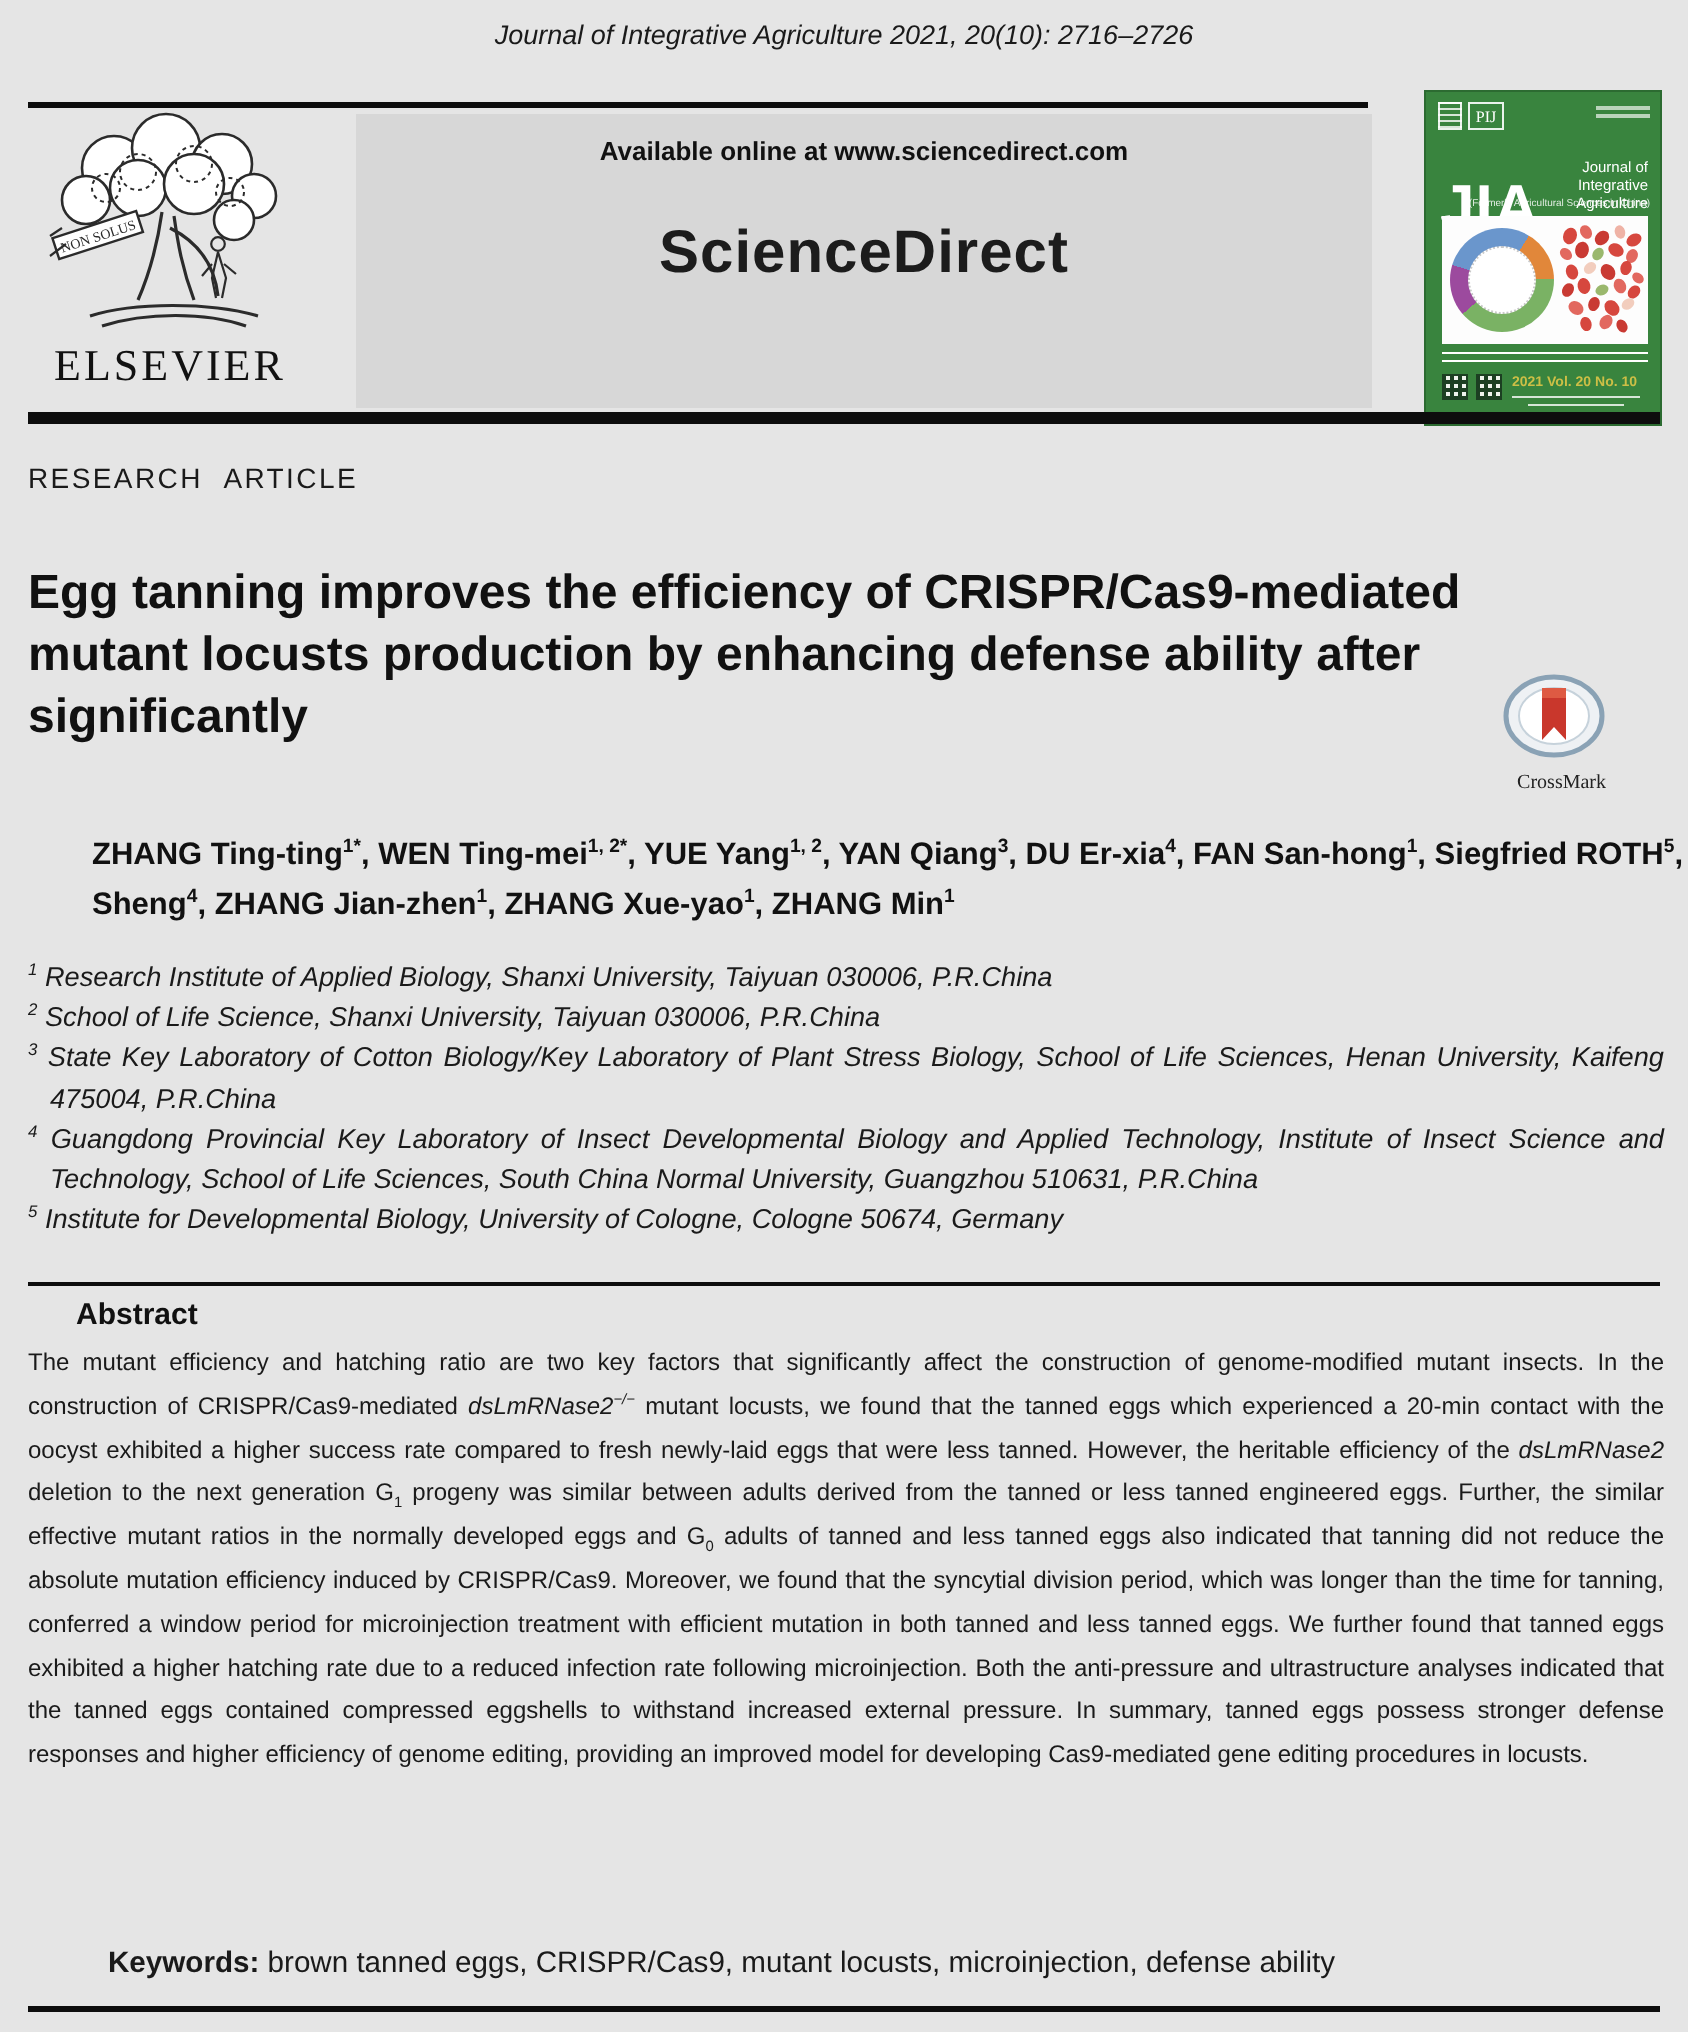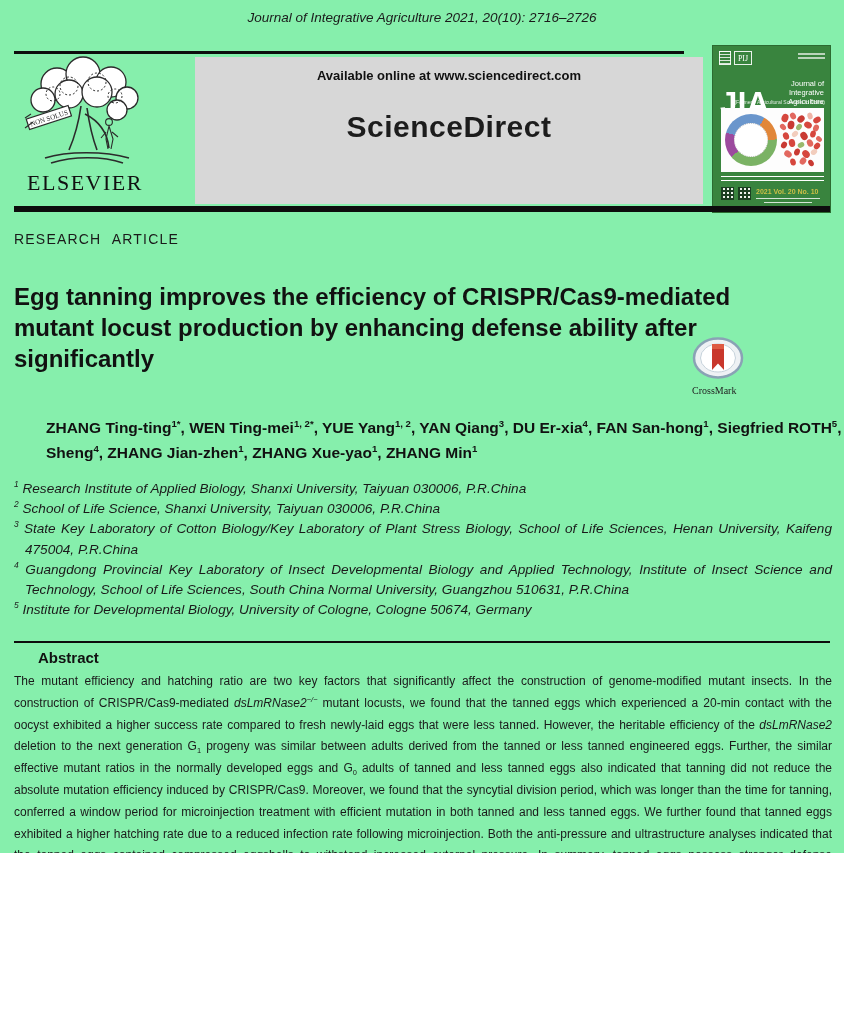--- a/index.html
+++ b/index.html
@@ -1,18 +1,18 @@
 <!DOCTYPE html>
 <html><head>
 <meta charset="utf-8">
 <title>Journal Article Page</title>
 <style>
   html,body{margin:0;padding:0;background:#ffffff;}
   body{font-family:"Liberation Sans",sans-serif;color:#1a1a1a;-webkit-font-smoothing:antialiased;}
-  .page{position:relative;width:844px;height:853px;background:#86efac;overflow:hidden;}
+  .page{position:relative;width:844px;height:1016px;background:#e5e5e5;overflow:hidden;}
 
   sup{font-size:62%;vertical-align:super;line-height:0;}
   sub{font-size:62%;vertical-align:sub;line-height:0;}
 
   
   .topline{position:absolute;left:0;top:10px;width:100%;text-align:center;
            font-style:italic;font-size:13.5px;color:#1a1a1a;}
 
   
   .rule{position:absolute;background:#0d0d0d;}
@@ -21,21 +21,21 @@
   .rule-abstract{left:14px;top:641px;width:816px;height:2px;}
   .rule-bottom{left:14px;top:1003px;width:816px;height:3px;}
 
   
   .elsevier{position:absolute;left:12px;top:56px;width:146px;height:148px;text-align:center;}
   .elsevier svg{display:block;margin:0 auto;}
   .elsevier .wordmark{font-family:"Liberation Serif",serif;font-size:22px;letter-spacing:1.5px;
                       color:#111;margin-top:-4px;}
 
   
-  .sd-box{position:absolute;left:195px;top:57px;width:508px;height:147px;background:#d7d7d7;}
+  .sd-box{position:absolute;left:178px;top:57px;width:508px;height:147px;background:#d7d7d7;}
   .sd-avail{margin-top:11px;text-align:center;font-weight:bold;font-size:13px;color:#111;}
   .sd-name{margin-top:27px;text-align:center;font-weight:bold;font-size:30px;color:#1c1c1c;letter-spacing:.5px;}
 
   
   .cover{position:absolute;left:712px;top:45px;width:119px;height:168px;background:#39843e;
          border:1px solid #2c6b31;box-sizing:border-box;}
   .badges{position:absolute;left:6px;top:5px;display:flex;gap:3px;}
   .badge{border:1px solid rgba(255,255,255,.9);height:14px;box-sizing:border-box;}
   .badge-seal{width:12px;background:repeating-linear-gradient(0deg,rgba(255,255,255,.8) 0 1px,transparent 1px 3px);}
   .badge-pij{width:18px;color:#fff;font-family:"Liberation Serif",serif;font-size:8px;
@@ -59,21 +59,21 @@
   .qr1{left:8px;} .qr2{left:25px;}
   .issue{position:absolute;left:43px;top:142px;color:#cdbf46;font-weight:bold;font-size:7px;white-space:nowrap;}
   .urls{position:absolute;left:43px;top:152px;width:64px;}
   .urls div{height:1.2px;background:rgba(255,255,255,.8);margin-bottom:2.5px;}
   .urls div:last-child{width:48px;margin-left:8px;}
 
   
   .research{position:absolute;left:14px;top:231px;font-size:14px;letter-spacing:1.2px;word-spacing:6px;color:#1a1a1a;}
   .title{position:absolute;left:14px;top:281px;width:740px;font-size:24px;font-weight:bold;
          line-height:31px;color:#111;}
-  .crossmark{position:absolute;left:692px;top:337px;width:60px;text-align:left;cursor:pointer;}
+  .crossmark{position:absolute;left:743px;top:337px;width:60px;text-align:right;cursor:pointer;}
   .crossmark .cm-label{font-family:"Liberation Serif",serif;font-size:10px;color:#222;margin-top:0px;}
 
   .authors{position:absolute;left:14px;top:399px;width:818px;font-size:15.5px;font-weight:bold;
            line-height:25.5px;color:#111;margin-left:32px;}
   .authors sup{font-weight:bold;}
 
   .affils{position:absolute;left:14px;top:479px;width:818px;}
   .aff{margin:0;font-style:italic;font-size:13.6px;line-height:20.2px;text-align:justify;
        padding-left:11px;text-indent:-11px;color:#1a1a1a;}
 
@@ -193,21 +193,21 @@
         <div></div>
       </div>
   </div>
 
   <div class="rule rule-mid"></div>
 
   <div class="research">RESEARCH ARTICLE</div>
 
   <h1 class="title" style="margin:0;">
       <div>Egg tanning improves the efficiency of CRISPR/Cas9-mediated</div>
-      <div>mutant locust production by enhancing defense ability after</div>
+      <div>mutant locusts production by enhancing defense ability after</div>
       <div>significantly</div>
     </h1>
 
   <div class="crossmark">
     <svg width="52" height="44" viewBox="0 0 52 44">
       <ellipse cx="26" cy="21" rx="24" ry="19.5" fill="#eef1f4" stroke="#8aa2b5" stroke-width="2.5"></ellipse>
       <ellipse cx="26" cy="21" rx="17.5" ry="14" fill="#ffffff" stroke="#c6d2db" stroke-width="1"></ellipse>
       <path d="M20,7 h12 v26 l-6,-6.5 l-6,6.5 z" fill="#c9372c"></path>
       <path d="M20,7 h12 v5 h-12 z" fill="#de5a43"></path>
     </svg>

